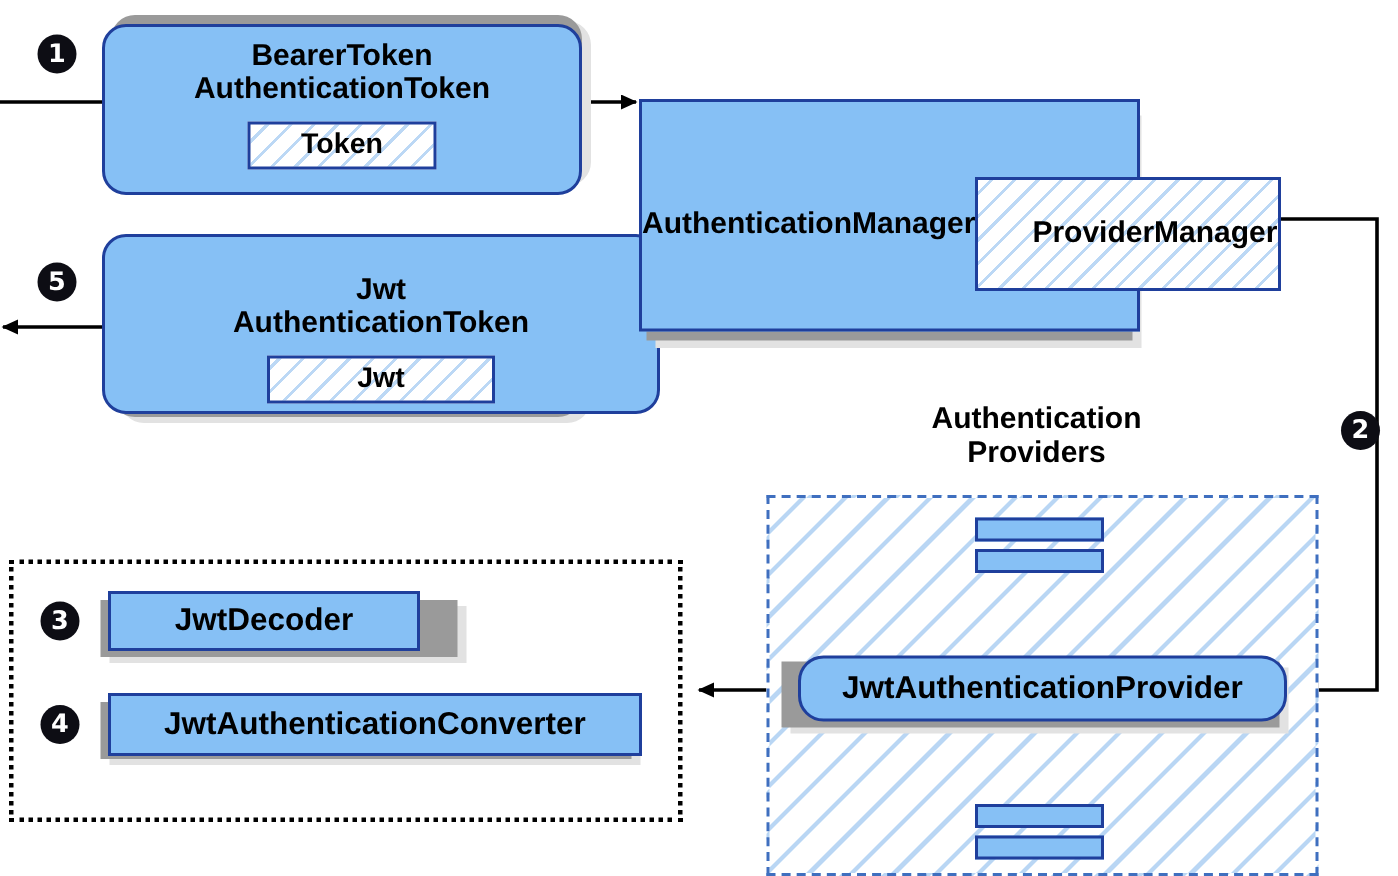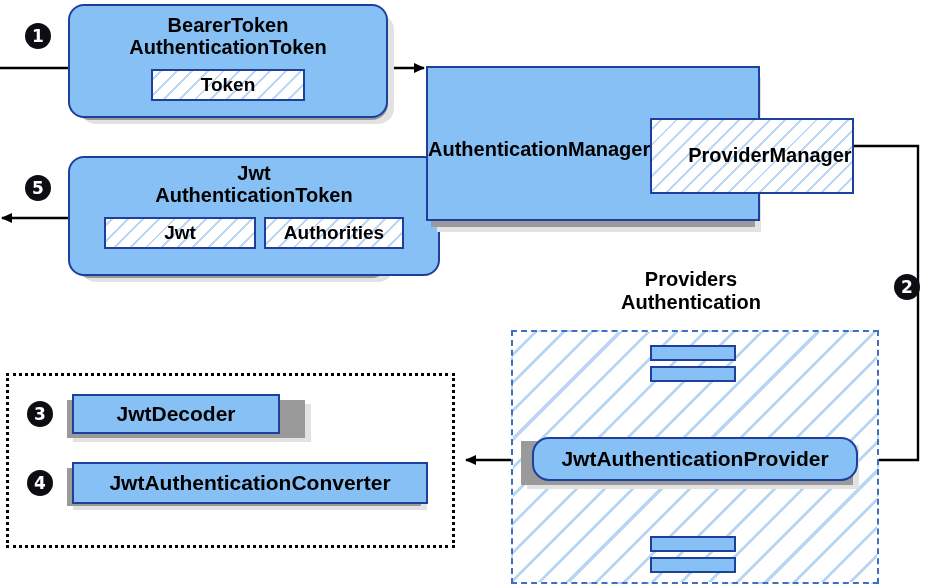--- a/index.html
+++ b/index.html
@@ -160,61 +160,58 @@
       <line x1="694" y1="388" x2="694" y2="430" stroke="#000000" stroke-width="5" marker-start="url(#arrowUp)" marker-end="url(#arrowUp)"></line>
     </g>
 
     <g>
       <line x1="694" y1="492" x2="694" y2="533" stroke="#000000" stroke-width="5" marker-start="url(#arrowUp)" marker-end="url(#arrowUp)"></line>
     </g>
   </svg>
 
   <div class="abs shadow-light rounded" style="left:80px; top:14px; width:314px; height:110px;"></div>
   <div class="abs shadow-dark rounded" style="left:74px; top:10px; width:314px; height:110px;"></div>
-  <div class="abs bluebox rounded" style="left:68px; top:4px; width:320px; height:114px; flex-direction:column; justify-content:flex-start; padding-top:8px; font-size:20px;">
+  <div class="abs bluebox rounded" style="left:68px; top:16px; width:320px; height:114px; flex-direction:column; justify-content:flex-start; padding-top:8px; font-size:20px;">
     <div>BearerToken</div>
     <div>AuthenticationToken</div>
-    <div class="hatchbox" style="margin-top:10px; width:154px; height:32px; font-size:19px;">
+    <div class="hatchbox" style="margin-top:10px; width:126px; height:32px; font-size:19px;">
       <span>Token</span>
     </div>
   </div>
   <div class="abs bullet" style="left:25px; top:23px;">
     <span>1</span>
   </div>
 
   <div class="abs shadow-light rounded" style="left:80px; top:166px; width:314px; height:116px;"></div>
   <div class="abs shadow-dark rounded" style="left:74px; top:162px; width:314px; height:116px;"></div>
-  <div class="abs bluebox rounded" style="left:68px; top:156px; width:372px; height:120px; flex-direction:column; justify-content:flex-start; padding-top:4px; font-size:20px;">
+  <div class="abs bluebox rounded" style="left:68px; top:156px; width:372px; height:120px; flex-direction:column; justify-content:flex-start; padding-top:24px; font-size:20px;">
     <div>Jwt</div>
     <div>AuthenticationToken</div>
     <div style="display:flex; gap:8px; margin-top:10px;">
       <div class="hatchbox" style="width:152px; height:32px; font-size:19px;">
         <span>Jwt</span>
-      </div>
-      <div class="hatchbox" style="width:140px; height:32px; font-size:19px;">
-        <span>Authorities</span>
       </div>
     </div>
   </div>
   <div class="abs bullet" style="left:25px; top:175px;">
     <span>5</span>
   </div>
 
   <div class="abs shadow-light" style="left:437px; top:77px; width:324px; height:155px;"></div>
   <div class="abs shadow-dark" style="left:431px; top:72px; width:324px; height:155px;"></div>
   <div class="abs bluebox" style="left:426px; top:66px; width:334px; height:155px; flex-direction:row; justify-content:flex-start; padding-top:12px; font-size:20px;">
     <div>AuthenticationManager</div>
     <div class="hatchbox" style="margin-top:12px; width:252px; height:76px; font-size:20px;padding-left:36px;">
       <span>ProviderManager</span>
     </div>
   </div>
 
   <div class="abs plainlabel" style="left:556px; top:268px; width:270px; font-size:20px;">
+    <div>Authentication</div>
     <div>Providers</div>
-    <div>Authentication</div>
   </div>
 
   <div class="abs dashed-blue" style="left:511px; top:330px; width:368px; height:254px;"></div>
 
   <div class="abs barlet" style="left:650px; top:345px; width:86px; height:16px;"></div>
   <div class="abs barlet" style="left:650px; top:366px; width:86px; height:16px;"></div>
 
   <div class="abs barlet" style="left:650px; top:536px; width:86px; height:16px;"></div>
   <div class="abs barlet" style="left:650px; top:557px; width:86px; height:16px;"></div>
 

